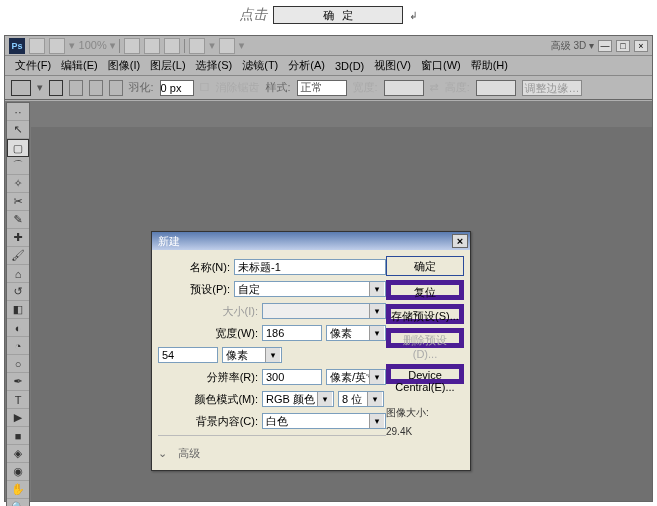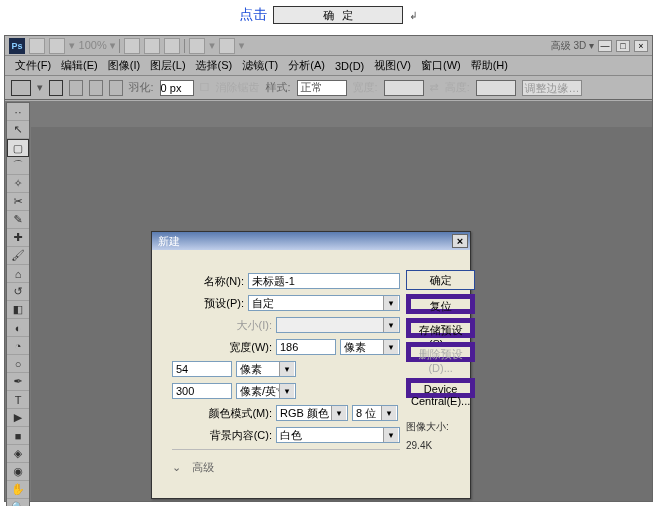--- a/index.html
+++ b/index.html
@@ -1,18 +1,18 @@
 <!DOCTYPE html>
 <html><head>
 <meta charset="utf-8">
 <style>
 * { box-sizing: border-box; margin: 0; padding: 0; font-family: "Microsoft YaHei", SimSun, sans-serif; font-size: 11px; }
 body { width: 657px; height: 506px; background: #fff; position: relative; }
 .annotation-bar { height: 30px; display: flex; align-items: center; justify-content: center; gap: 6px; }
-.annotation-text { color: #1d4ed8; font-size: 14px; }
+.annotation-text { color: #737373; font-size: 14px; font-style: italic; }
 .annotation-btn { width: 130px; height: 18px; background: #e8e8e8; border: 1px solid #333; text-align: center; line-height: 16px; letter-spacing: 8px; padding-left: 8px; }
 .annotation-cursor { color: #555; font-size: 10px; }
 .ps-window { position: absolute; top: 35px; left: 4px; width: 649px; height: 467px; background: #b0b0b0; border: 1px solid #666; }
 .topbar { height: 20px; background: #b8b8b8; display: flex; align-items: center; padding: 0 4px; gap: 4px; border-bottom: 1px solid #888; }
 .topbar .logo { width: 16px; height: 16px; background: #1a2a4a; color: #8cf; display: flex; align-items: center; justify-content: center; font-size: 9px; font-weight: bold; }
 .topbar .ico { width: 16px; height: 16px; background: #ccc; border: 1px solid #999; }
 .topbar .spacer { flex: 1; }
 .topbar .right { color: #555; font-size: 10px; }
 .winbtn { width: 14px; height: 12px; border: 1px solid #888; background: #ddd; text-align: center; line-height: 10px; font-size: 9px; }
 .menubar { height: 20px; background: #b8b8b8; display: flex; align-items: center; gap: 2px; padding: 0 6px; border-bottom: 1px solid #888; }
@@ -24,21 +24,21 @@
 .optbar .btn2 { width: 60px; height: 16px; background: #ddd; border: 1px solid #888; text-align: center; color: #999; }
 .workspace { position: absolute; top: 65px; left: 0; right: 0; bottom: 0; background: #7a7a7a; }
 .toolbox { position: absolute; left: 1px; top: 1px; width: 24px; background: #b8b8b8; border: 1px solid #666; }
 .toolbox .tool { width: 22px; height: 18px; border-bottom: 1px solid #a0a0a0; display: flex; align-items: center; justify-content: center; color: #333; font-size: 11px; }
 .toolbox .tool.sel2 { background: #ddd; border: 1px solid #333; }
 .canvas-area { position: absolute; left: 26px; top: 26px; right: 0; bottom: 0; background: #707070; }
 
 .dialog { position: absolute; left: 146px; top: 195px; width: 320px; background: #ece9d8; border: 1px solid #333; box-shadow: 1px 1px 2px rgba(0,0,0,.3); }
 .dialog .titlebar { height: 18px; background: linear-gradient(#5a7bb0,#c0ceea); color: #fff; display: flex; align-items: center; justify-content: space-between; padding: 0 2px 0 6px; }
 .dialog .titlebar .close { width: 16px; height: 14px; background: #ddd; border: 1px solid #666; color: #000; text-align: center; line-height: 12px; font-weight: bold; }
-.dialog .body { display: flex; padding: 20px; gap: 6px; }
+.dialog .body { display: flex; padding: 6px; }
 .dialog .form { flex: 1; }
 .dialog .form .row { display: flex; align-items: center; height: 22px; gap: 4px; }
 .dialog .form .row label { width: 72px; text-align: right; color: #000; }
 .dialog .form .row label.dim { color: #999; }
 .dialog .form input[type=text] { height: 16px; border: 1px solid #7b9ebd; background: #fff; padding: 0 3px; }
 .dialog .form .drop { height: 16px; border: 1px solid #7b9ebd; background: #fff; position: relative; }
 .dialog .form .drop::after { content: "▾"; position: absolute; right: 1px; top: 0; width: 14px; height: 14px; background: #e0e0e0; text-align: center; line-height: 14px; font-size: 9px; border-left: 1px solid #999; }
 .dialog .side { width: 90px; display: flex; flex-direction: column; gap: 4px; }
 .dialog .side button { height: 20px; background: #ece9d8; border: 5px solid #4c1d95; font-size: 11px; }
 .dialog .side button.primary { border: 1px solid #2a4a9a; }
@@ -167,20 +167,21 @@
         <div class="row">
           <label style="width:100px">宽度(W):</label>
           <input type="text" style="width: 60px;" value="186">
           <div class="drop" style="width:60px;padding:0 3px"><span>像素</span></div>
         </div>
         <div class="row">
           <input type="text" style="width: 60px;" value="54">
           <div class="drop" style="width:60px;padding:0 3px"><span>像素</span></div>
         </div>
         <div class="row">
+          <label style="width:100px">分辨率(R):</label>
           <input type="text" style="width: 60px;" value="300">
           <div class="drop" style="width:60px;padding:0 3px"><span>像素/英寸</span></div>
         </div>
         <div class="row">
           <label style="width:100px">颜色模式(M):</label>
           <div class="drop" style="width:72px;padding:0 3px"><span>RGB 颜色</span></div>
           <div class="drop" style="width:46px;padding:0 3px"><span>8 位</span></div>
         </div>
         <div class="row">
           <label style="width:100px">背景内容(C):</label>

